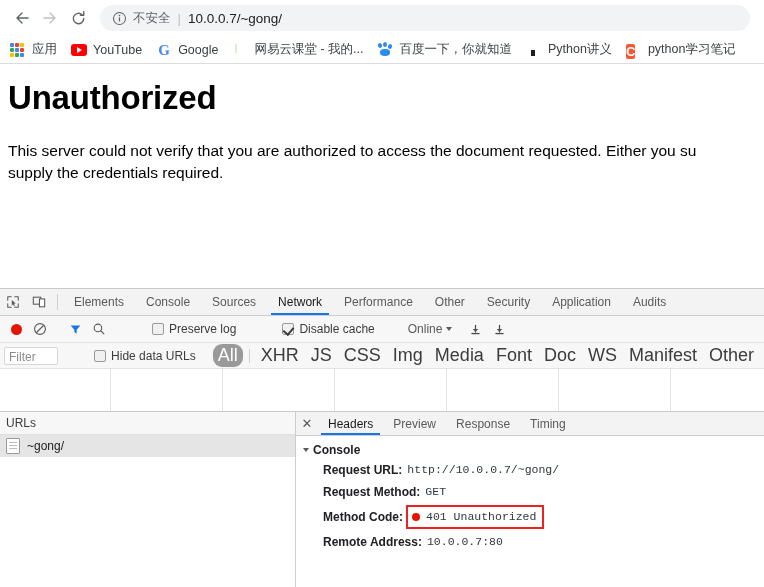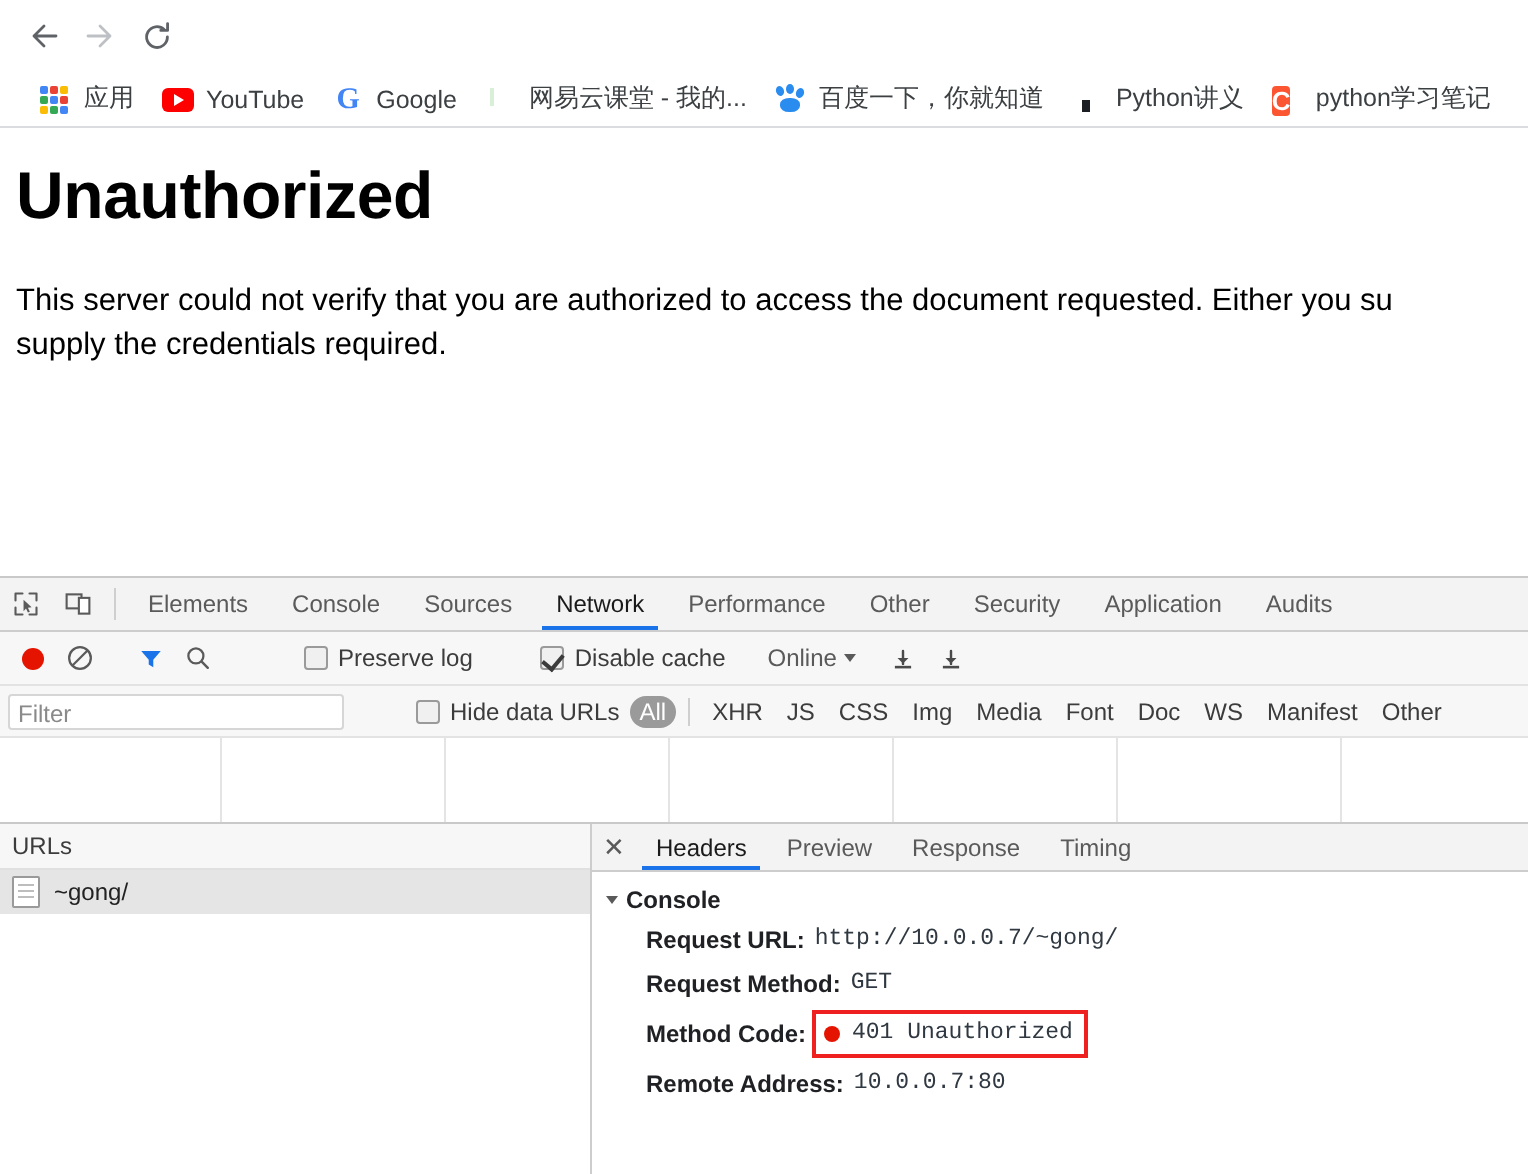--- a/index.html
+++ b/index.html
@@ -41,21 +41,21 @@
   }
   .omni-url {
     font-size: 13.5px; color: #202124; white-space: nowrap;
     overflow: hidden; text-overflow: ellipsis;
   }
 
   
   .bookmarks {
     height: 28px; background: #ffffff;
     border-bottom: 1px solid #dadce0;
-    display: flex; align-items: center; padding: 0 13px;
+    display: flex; align-items: center; padding: 0 3px;
     box-sizing: border-box; overflow: hidden;
   }
   .bm {
     display: flex; align-items: center; height: 22px;
     padding: 0 7px; border-radius: 4px; flex: 0 0 auto;
     white-space: nowrap;
   }
   .bm-label { font-size: 12.5px; color: #3c4043; margin-left: 6px; }
   .bm-icon { width: 16px; height: 16px; flex: 0 0 auto; position: relative; }
 
@@ -135,21 +135,21 @@
     height: 2px; background: #1a73e8;
   }
 
   .dt-toolbar {
     height: 27px; display: flex; align-items: center;
     border-bottom: 1px solid #e3e3e3; background: #f7f7f7;
     padding: 0 4px; box-sizing: border-box; flex: 0 0 auto; position: relative;
   }
   .tb-btn { width: 24px; height: 24px; display:flex; align-items:center; justify-content:center; color:#5a5a5a;}
   .rec-dot { width: 11px; height: 11px; border-radius: 50%; background: #e51400; }
-  .cb-wrap { display:flex; align-items:center; margin: 0 4px 0 6px; white-space:nowrap;padding-left:24px;}
+  .cb-wrap { display:flex; align-items:center; margin: 0 16px 0 6px; white-space:nowrap;padding-left:24px;}
   .cbx {
     width: 12px; height: 12px; border: 1px solid #9a9a9a; background:#f0f0f0;
     border-radius: 2px; margin-right: 5px; position: relative; box-sizing: border-box;
   }
   .cbx.checked::after {
     content:""; position:absolute; left:2px; top:0.5px; width:5px; height:8px;
     border-right: 2px solid #3c3c3c; border-bottom: 2px solid #3c3c3c;
     transform: rotate(40deg);
   }
   .cb-label { font-size: 12px; color: #3c3c3c; }
@@ -165,21 +165,21 @@
   .dt-filterbar {
     height: 26px; display: flex; align-items: center;
     border-bottom: 1px solid #e3e3e3; background: #f7f7f7;
     padding: 0 4px; box-sizing: border-box; flex: 0 0 auto;
   }
   .filter-input {
     width: 168px; height: 18px; background:#fff; border:1px solid #d6d6d6;
     font-size: 12px; color:#8a8a8a; padding: 0 4px; box-sizing:border-box;
     line-height:18px; border-radius:2px; margin-right: 6px;
   }
-  .ftype { font-size:12px; color:#3c3c3c; padding: 1px 5px; margin: 0 1px; border-radius:9px; white-space:nowrap;}
+  .ftype { font-size:18px; color:#3c3c3c; padding: 1px 5px; margin: 0 1px; border-radius:9px; white-space:nowrap;}
   .ftype.sel { background:#9a9a9a; color:#fff; }
   .vsep { width:1px; height:14px; background:#cfcfcf; margin: 0 5px; flex:0 0 auto;}
 
   .overview { flex: 0 0 auto; background:#fff; }
   .ov-ruler {
     height: 14px; position: relative; border-bottom: 1px solid #bfbfbf;
     background: #f7f7f7;
   }
   .ov-tick {
     position: absolute; top: 0; height: 14px; border-left: 1px solid #d0d0d0;
@@ -256,20 +256,32 @@
         <path d="M3 9h11M14 9l-5-5M14 9l-5 5" fill="none" stroke="currentColor" stroke-width="1.4" stroke-linecap="round" stroke-linejoin="round"></path>
       </svg>
     </div>
     <div class="navbtn">
       <svg width="17" height="17" viewBox="0 0 18 18" aria-hidden="true">
         <path d="M14.5 9a5.5 5.5 0 1 1-1.7-3.95" fill="none" stroke="currentColor" stroke-width="1.5" stroke-linecap="round"></path>
         <path d="M14.6 1.9v3.6h-3.6" fill="none" stroke="currentColor" stroke-width="1.5" stroke-linecap="round" stroke-linejoin="round"></path>
       </svg>
     </div>
 
+    <div class="omnibox">
+      <span class="info-icon">
+        <svg width="15" height="15" viewBox="0 0 16 16" aria-hidden="true">
+          <circle cx="8" cy="8" r="6.4" fill="none" stroke="#5f6368" stroke-width="1.1"></circle>
+          <rect x="7.35" y="6.7" width="1.3" height="4.6" rx="0.6" fill="#5f6368"></rect>
+          <circle cx="8" cy="4.9" r="0.85" fill="#5f6368"></circle>
+        </svg>
+      </span>
+      <span class="notsecure">不安全</span>
+      <span class="omni-div">|</span>
+      <span class="omni-url">10.0.0.7/~gong/</span>
+    </div>
   </div>
 
   <div class="bookmarks">
 
     <div class="bm">
       <span class="bm-icon">
         <span class="ico-apps">
           <i style="background:#4285f4"></i>
             <i style="background:#ea4335"></i>
             <i style="background:#fbbc05"></i>

